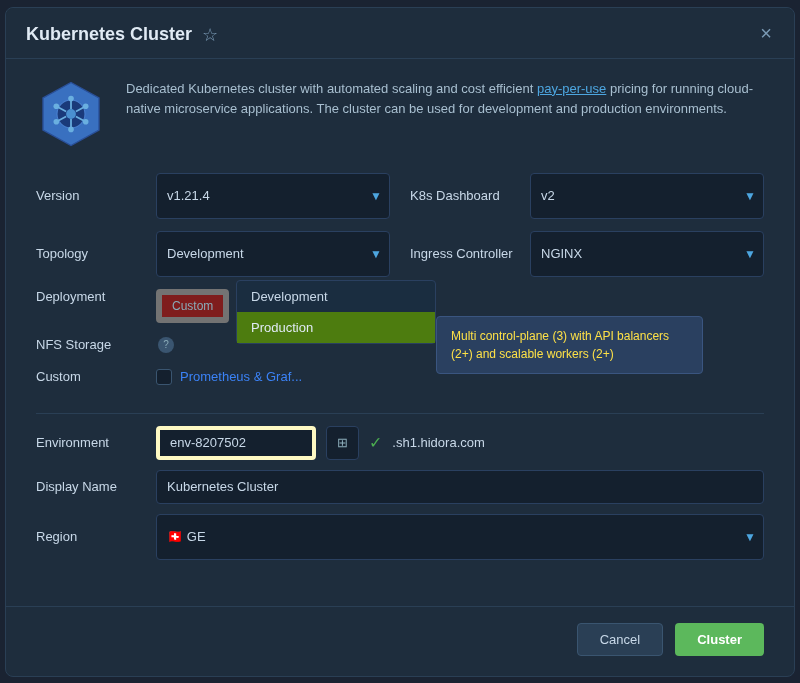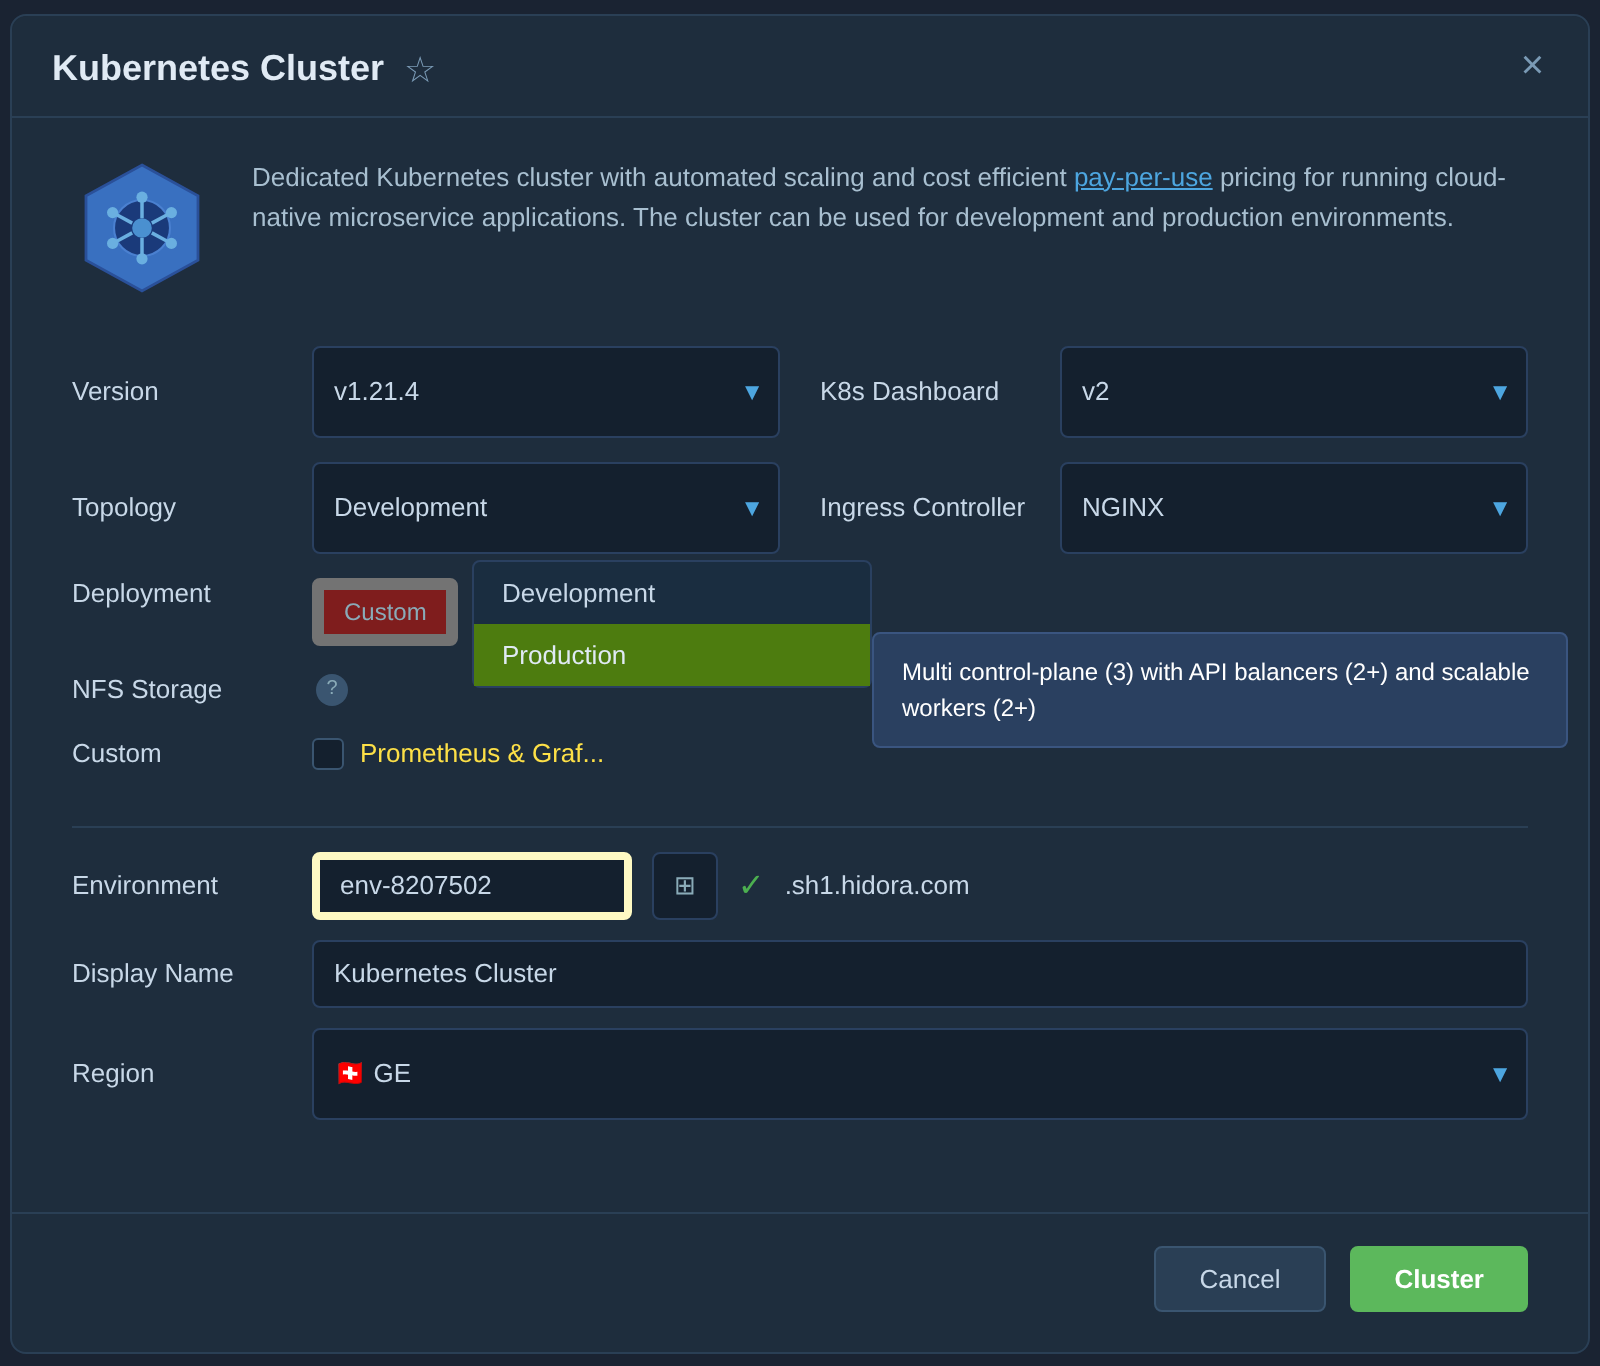--- a/index.html
+++ b/index.html
@@ -131,21 +131,21 @@
       padding: 4px 10px;
       font-size: 12px;
       color: #8aabb8;
       cursor: pointer;
     }
     .checkbox-wrapper {
       display: flex;
       align-items: center;
       gap: 8px;
       font-size: 13px;
-      color: #fde047;
+      color: #3b82f6;
       cursor: pointer;
     }
     .checkbox {
       width: 16px;
       height: 16px;
       background: #14202e;
       border: 1px solid #3a5570;
       border-radius: 3px;
       flex-shrink: 0;
     }
@@ -252,22 +252,22 @@
     }
     .tooltip-box {
       position: absolute;
       left: 200px;
       top: 36px;
       background: #2a4060;
       border: 1px solid #3a5580;
       border-radius: 4px;
       padding: 10px 14px;
       font-size: 12px;
-      color: #ffffff;
-      width: 348px;
+      color: #fde047;
+      width: 267px;
       line-height: 1.5;
       z-index: 200;
     }
   </style>
 </head>
 <body>
 
 <div class="dialog">
 
   <div class="dialog-header">

